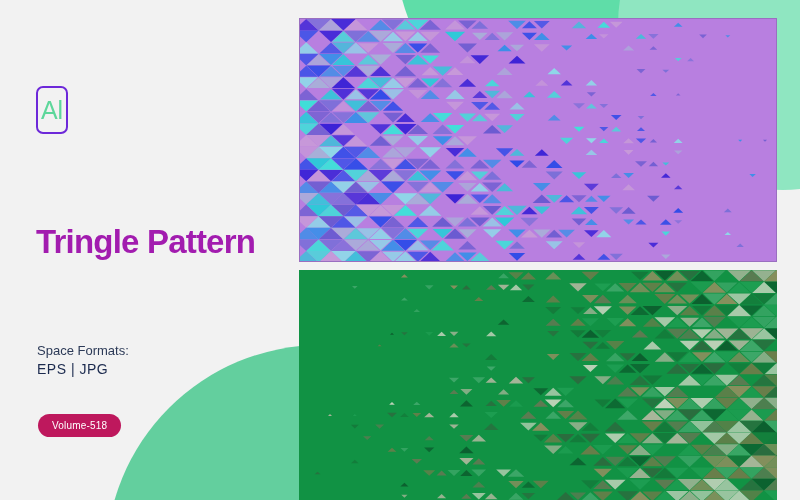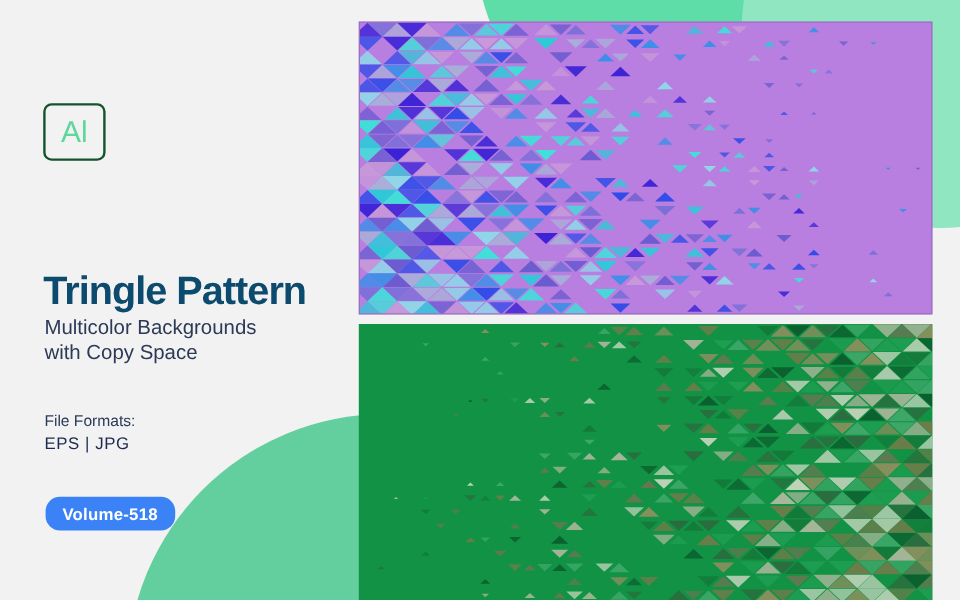--- a/index.html
+++ b/index.html
@@ -50,23 +50,23 @@
     left: 36px;
     top: 0;
     width: 250px;
     height: 500px;
   }
 
   #ai-badge {
     position: absolute;
     left: 0;
     top: 86px;
-    width: 52px;
+    width: 32px;
     height: 48px;
-    border: 2px solid #14532d;
+    border: 2px solid #6d28d9;
     border-radius: 7px;
     box-sizing: border-box;
     display: flex;
     align-items: center;
     justify-content: center;
   }
   #ai-badge .ai-text {
     font-size: 25px;
     line-height: 1;
     color: #5DD79B;
@@ -85,21 +85,21 @@
     letter-spacing: -2px;
     line-height: 1;
   }
 
   #title {
     position: absolute;
     left: 0;
     top: 225px;
     font-size: 33px;
     font-weight: bold;
-    color: #0c4a6e;
+    color: #a21caf;
     letter-spacing: -0.8px;
     line-height: 1;
     white-space: nowrap;
   }
 
   #subtitle {
     position: absolute;
     left: 1px;
     top: 262px;
     font-size: 17px;
@@ -122,24 +122,24 @@
     font-size: 14px;
     font-weight: normal;
     color: #1B2A4E;
     letter-spacing: 0.5px;
   }
 
   #volume-badge {
     position: absolute;
     left: 2px;
     top: 414px;
-    background: #3b82f6;
+    background: #be185d;
     color: #ffffff;
-    font-size: 14px;
-    font-weight: bold;
+    font-size: 10px;
+    font-weight: normal;
     padding: 6px 14px;
     border-radius: 12px;
     letter-spacing: 0.2px;
   }
 
   
   .panel {
     position: absolute;
     overflow: hidden;
   }
@@ -172,23 +172,22 @@
   <div class="blob" id="blob-mint-top-soft"></div>
   <div class="blob" id="blob-mint-bottom"></div>
 
   <div id="left-col">
 
     <div id="ai-badge">
       <span class="ai-text">Al</span>
     </div>
 
     <div id="title">Tringle Pattern</div>
-    <div id="subtitle">Multicolor Backgrounds<br>with Copy Space</div>
-
-    <div id="formats-label">File Formats:</div>
+
+    <div id="formats-label">Space Formats:</div>
     <div id="formats-value">EPS  |  JPG</div>
 
     <div id="volume-badge">Volume-518</div>
   </div>
 
   <div class="panel" id="panel-purple">
     <svg id="svg-purple" width="478" height="244">
         <polygon points="6.2,0 -6.2,11.6 18.6,11.6" fill="#3B22D6" fill-opacity="0.80"></polygon>
         <polygon points="6.200000000000001,0 31,0 18.6,11.6" fill="#7B6FD8" fill-opacity="0.85"></polygon>
         <polygon points="31,0.06692414485782994 18.743079206247774,11.533075855142169 43.25692079375223,11.533075855142169" fill="#A8B0D8" fill-opacity="0.74"></polygon>

